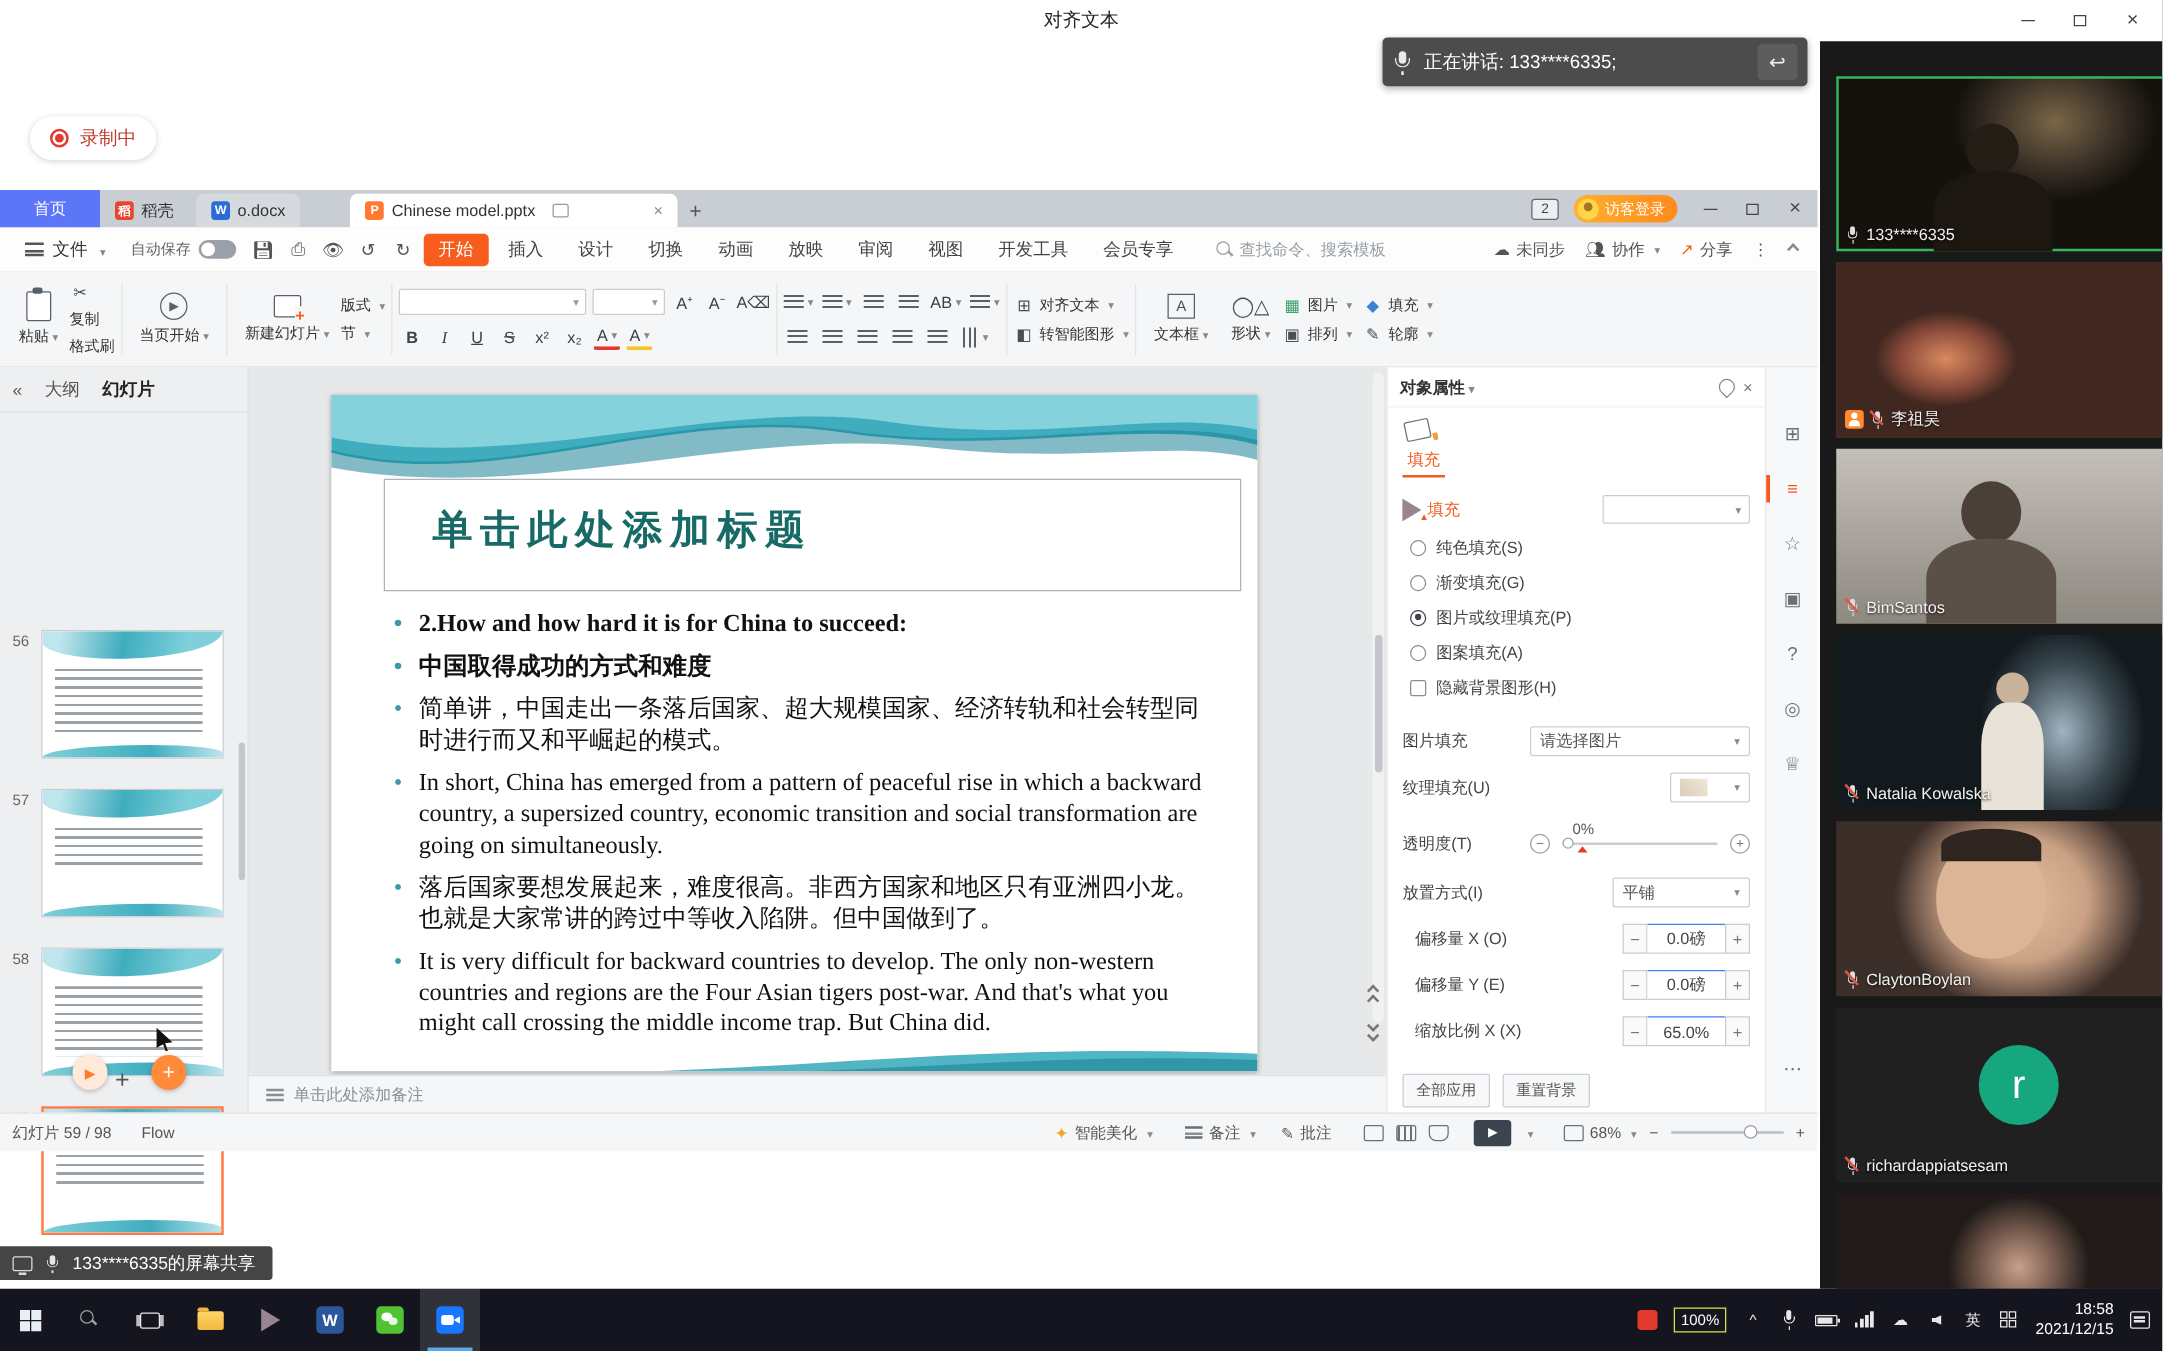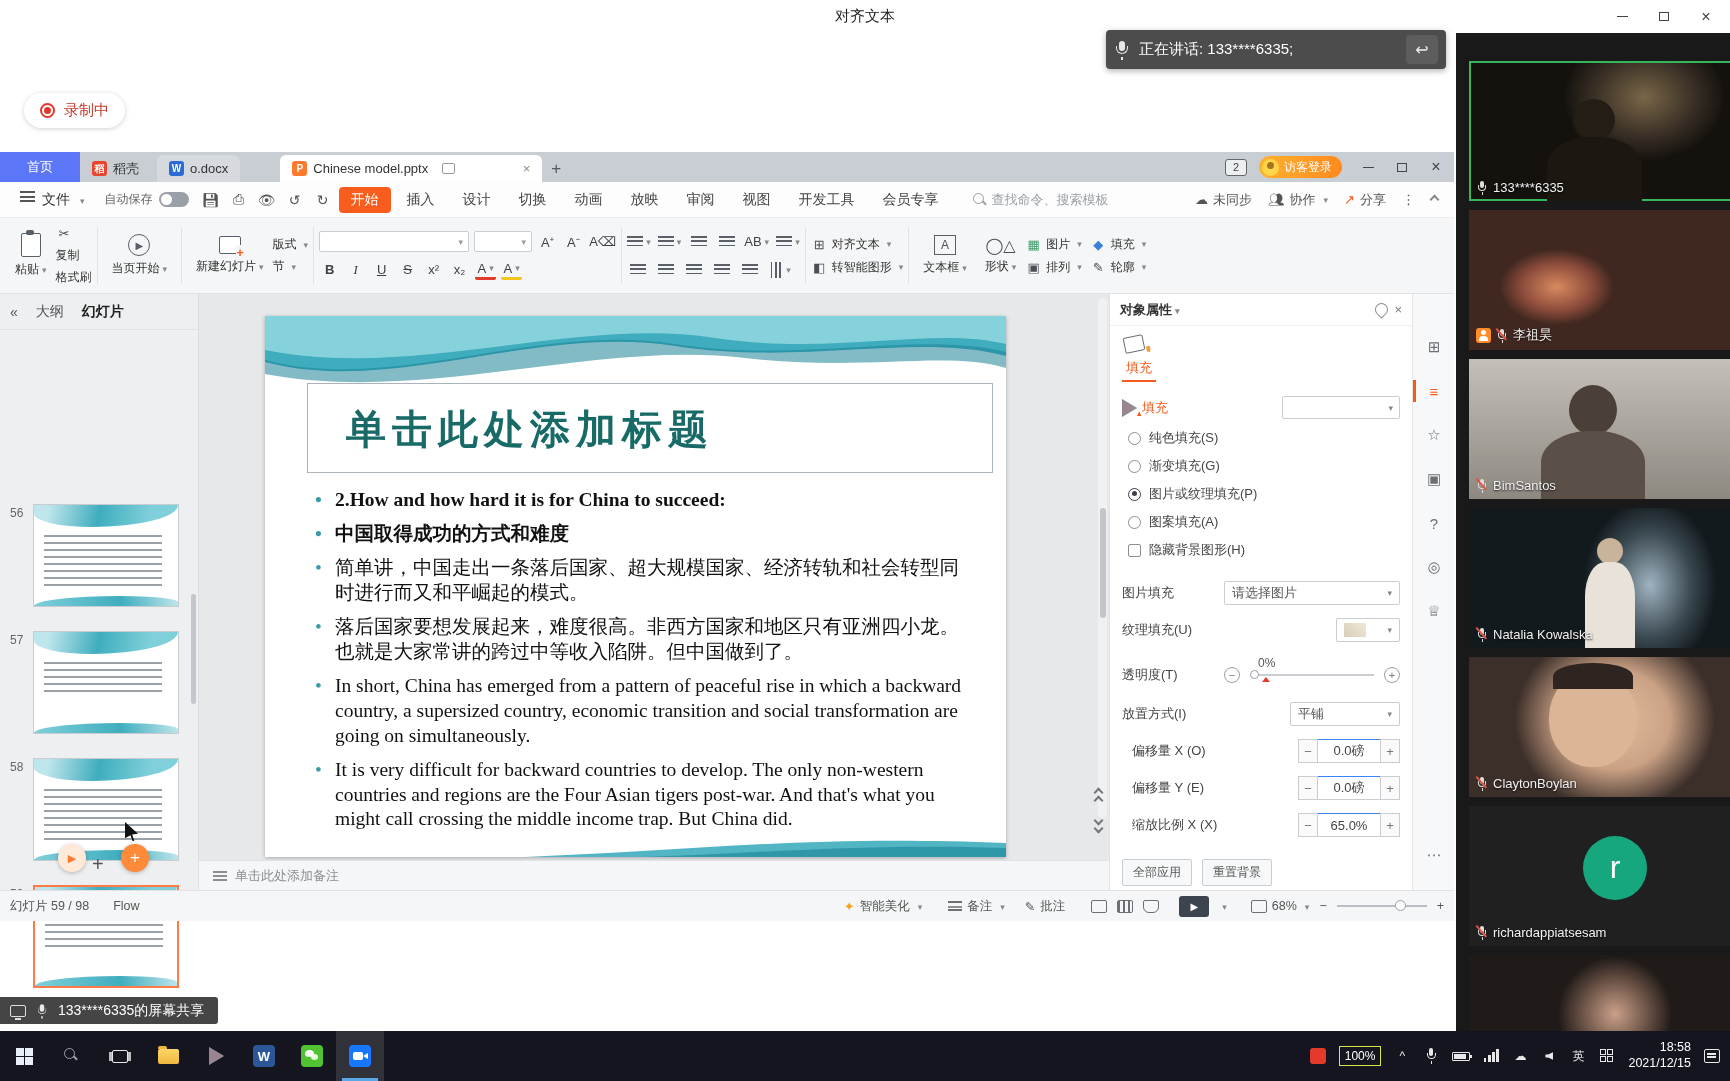--- a/index.html
+++ b/index.html
@@ -42,21 +42,21 @@
 .tab-active .pop{width:13px;height:11px;border:1.3px solid #999;border-radius:2px;margin-left:8px;cursor:pointer}
 .tb-plus{width:28px;height:27px;display:flex;align-items:center;justify-content:center;color:#555;font-size:17px;cursor:pointer}
 .tb-right{margin-left:auto;display:flex;align-items:center;gap:12px;height:30px;padding-right:10px}
 .wincount{width:22px;height:17px;border:1.3px solid #666;border-radius:3px;display:flex;align-items:center;justify-content:center;font-size:11px;color:#444;background:#eceff2;cursor:pointer}
 .loginpill{height:22px;background:linear-gradient(90deg,#ffb12e,#ff8a1e);border-radius:11px;color:#fff;font-size:12px;display:flex;align-items:center;gap:5px;padding:0 10px 0 3px;cursor:pointer}
 .loginpill .av{width:17px;height:17px;border-radius:50%;background:#ffd54a;position:relative}
 .loginpill .av::before{content:"";position:absolute;left:5px;top:3px;width:7px;height:7px;border-radius:50%;background:#a9741f}
 .tb-wc{display:flex;align-items:center;gap:18px;margin-left:6px}
 
 .menubar{position:absolute;left:0;top:30px;width:1454px;height:36px;background:#fdfdfd;display:flex;align-items:center;gap:4px;padding:0 10px;border-bottom:1px solid #ececec}
-.filebtn{display:flex;gap:7px;font-size:14px;color:#333;padding:4px 10px;cursor:pointer}
+.filebtn{display:flex;align-items:center;gap:7px;font-size:14px;color:#333;padding:4px 10px;cursor:pointer}
 .hamb{width:15px;height:11px;border-top:2px solid #555;border-bottom:2px solid #555;position:relative}
 .hamb::after{content:"";position:absolute;left:0;top:3.5px;width:15px;height:2px;background:#555}
 .autosave{display:flex;align-items:center;gap:6px;font-size:12px;color:#666;margin:16px 6px}
 .toggle{width:30px;height:15px;border-radius:8px;background:#9aa0a8;position:relative;cursor:pointer}
 .toggle i{position:absolute;left:2px;top:2px;width:11px;height:11px;border-radius:50%;background:#fff}
 .mi{width:24px;height:22px;display:flex;align-items:center;justify-content:center;color:#555;font-size:14px;cursor:pointer}
 .mtab{padding:4px 12px;font-size:14px;color:#444;border-radius:4px;cursor:pointer;white-space:nowrap}
 .mtab.active{background:#f85d1d;color:#fff}
 .msearch{display:flex;align-items:center;gap:6px;color:#9aa0a6;font-size:13px;margin-left:18px;cursor:text;white-space:nowrap}
 .mag{position:relative;width:13px;height:13px}
@@ -98,21 +98,21 @@
 .spadd{position:absolute;left:92px;bottom:14px;font-size:20px;color:#555;cursor:pointer}
 .spscroll{position:absolute;right:2px;top:300px;width:5px;height:110px;border-radius:3px;background:#c3c7cb}
 .qbtn{position:absolute;width:28px;height:28px;border-radius:50%;display:flex;align-items:center;justify-content:center;cursor:pointer;box-shadow:0 1px 4px rgba(0,0,0,.25)}
 .qplay{background:#ffe9d9;color:#ff7a2f;font-size:11px}
 .qplus{background:#ff8b3a;color:#fff;font-size:17px}
 .cursor{position:absolute;width:13px;height:19px;background:#111;clip-path:polygon(0 0,100% 62%,55% 66%,72% 100%,58% 100%,42% 70%,0 86%)}
 
 .editor{position:absolute;left:199px;top:142px;width:910px;height:566px;background:#e6e8e9;overflow:hidden}
 .slide{position:absolute;left:66px;top:22px;width:741px;height:541px;background:#fff;box-shadow:0 1px 4px rgba(0,0,0,.28)}
 .titleph{position:absolute;left:42px;top:67px;width:686px;height:90px;border:1.5px solid #aab4ba}
-.slidetitle{position:absolute;left:38px;top:18px;font-family:Liberation Sans, sans-serif;font-weight:bold;font-size:40px;letter-spacing:6px;color:#176a66}
+.slidetitle{position:absolute;left:38px;top:18px;font-family:Liberation Sans, sans-serif;font-weight:bold;font-size:32px;letter-spacing:6px;color:#176a66}
 .bullets{position:absolute;left:46px;top:172px;width:664px;font-family:"Liberation Serif",serif;font-size:19.5px;color:#111;line-height:1.28}
 .bullets li{list-style:none;position:relative;padding-left:24px;margin-bottom:9px}
 .bullets li::before{content:"•";position:absolute;left:4px;color:#3a9aa8}
 .bullets li.b{font-weight:bold}
 .vsb{position:absolute;right:2px;top:4px;width:9px;height:520px;background:#f0f1f2;border-radius:5px}
 .vsb i{position:absolute;left:1.5px;top:210px;width:6px;height:110px;border-radius:3px;background:#c2c6ca}
 .pgbtn{position:absolute;right:0px;width:22px;height:24px;display:flex;flex-direction:column;align-items:center;justify-content:center;gap:1px;cursor:pointer}
 .ch{width:7px;height:7px;border-left:2px solid #777;border-top:2px solid #777}
 .ch.up{transform:rotate(45deg)}
 .ch.dn{transform:rotate(225deg)}
@@ -542,22 +542,22 @@
           <path d="M0 34 C150 64 310 0 450 22 C570 40 665 10 741 28 L741 0 L0 0 Z" fill="#8ed6df" opacity="0.9"></path>
           <path d="M0 58 C160 88 330 24 480 42 C600 56 680 34 741 52 L741 36 C650 14 540 48 410 28 C270 6 130 78 0 44 Z" fill="#1b8496" opacity="0.55"></path>
         </svg>
         <div class="titleph">
           <div class="slidetitle">单击此处添加标题</div>
         </div>
         <ul class="bullets">
           <li class="b">2.How and how hard it is for China to succeed:</li>
           <li class="b">中国取得成功的方式和难度</li>
           <li>简单讲，中国走出一条落后国家、超大规模国家、经济转轨和社会转型同时进行而又和平崛起的模式。</li>
+          <li>In short, China has emerged from a pattern of peaceful rise in which a backward country, a supersized country, economic transition and social transformation are going on simultaneously.</li>
           <li>落后国家要想发展起来，难度很高。非西方国家和地区只有亚洲四小龙。也就是大家常讲的跨过中等收入陷阱。但中国做到了。</li>
-          <li>In short, China has emerged from a pattern of peaceful rise in which a backward country, a supersized country, economic transition and social transformation are going on simultaneously.</li>
           <li>It is very difficult for backward countries to develop. The only non-western countries and regions are the Four Asian tigers post-war. And that's what you might call crossing the middle income trap. But China did.</li>
         </ul>
         <svg viewBox="0 0 741 22" preserveAspectRatio="none" style="position:absolute;left:0;bottom:0;width:741px;height:22px">
           <path d="M741 22 L260 22 C420 16 540 0 741 8 Z" fill="#3fadbe" opacity="0.9"></path>
           <path d="M741 22 L380 22 C500 18 600 8 741 13 Z" fill="#1b8496" opacity="0.6"></path>
         </svg>
       </div>
       <div class="vsb">
           <i></i>
         </div>

